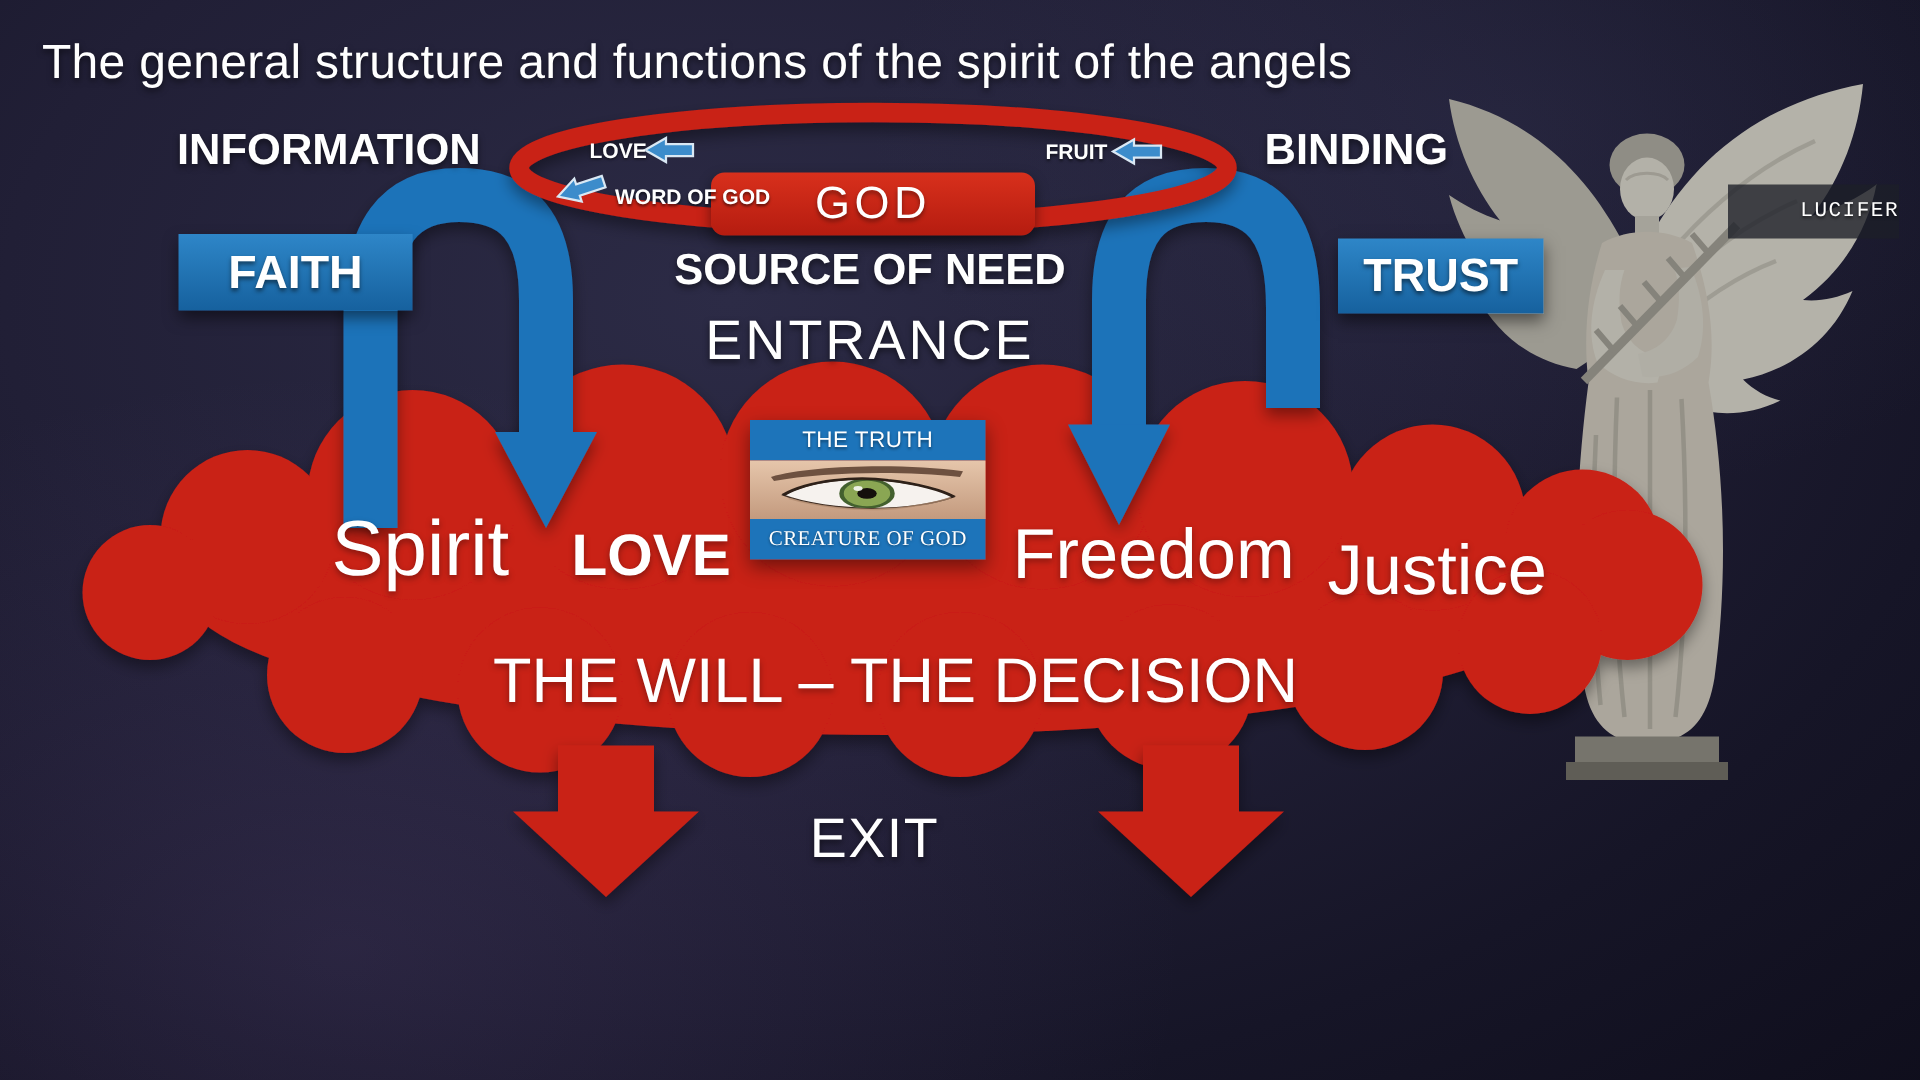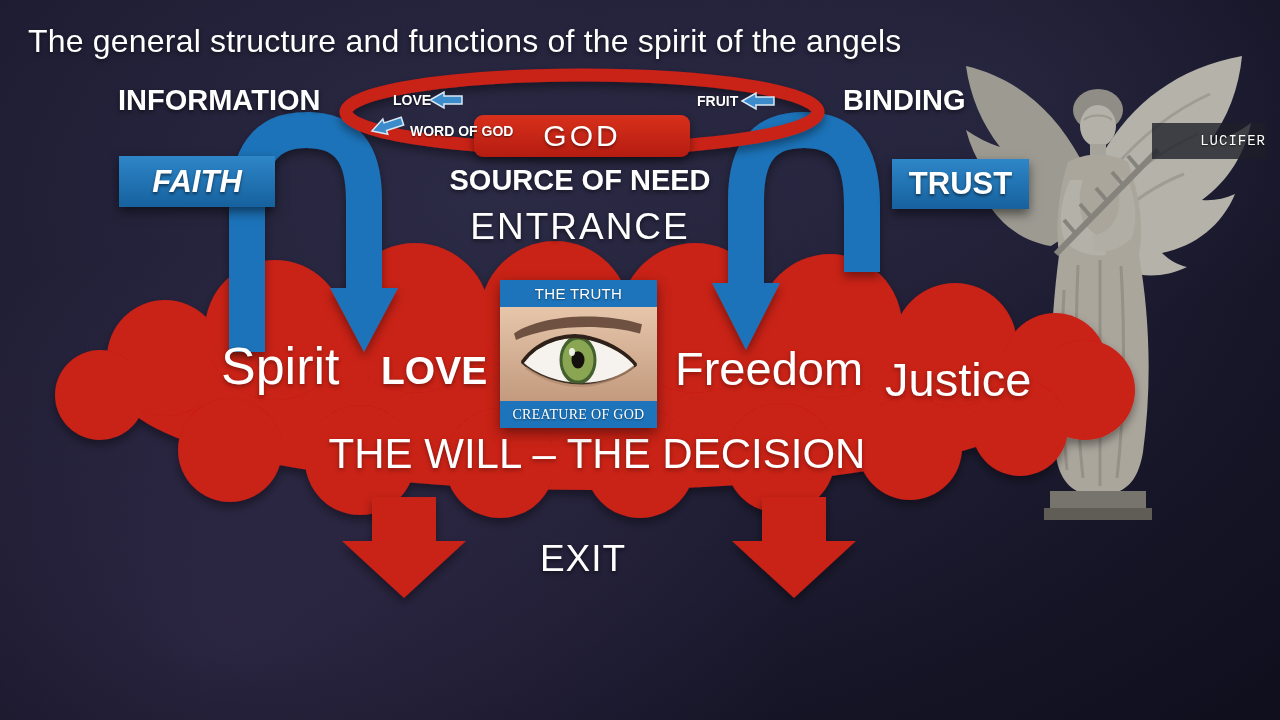--- a/index.html
+++ b/index.html
@@ -25,25 +25,25 @@
     font-size:30px; letter-spacing:3px; box-shadow:0 4px 9px rgba(0,0,0,.45);
     text-shadow:0 2px 3px rgba(0,0,0,.4);
     margin-top:38px;
   }
   .bluebox {
     position:absolute; background:linear-gradient(#2e86c8,#16619e);
     display:flex; align-items:center; justify-content:center;
     font-weight:700; font-size:31px; box-shadow:0 5px 10px rgba(0,0,0,.5);
     text-shadow:0 2px 3px rgba(0,0,0,.5);
   }
-  .faith { left:119px; top:156px; width:156px; height:51px;font-style:italic; }
+  .faith { left:119px; top:156px; width:156px; height:51px; }
   .trust { left:892px; top:159px; width:137px; height:50px; }
   .cloud-word { text-shadow:0 2px 4px rgba(0,0,0,.35); }
   .truth-card {
-    position:absolute; left:500px; top:280px; width:157px; height:148px;
+    position:absolute; left:500px; top:280px; width:157px; height:93px;
     box-shadow:0 5px 12px rgba(0,0,0,.45); display:flex; flex-direction:column;
   }
   .truth-card .bar {
     height:27px; background:#1d74ba; color:#fff; display:flex;
     align-items:center; justify-content:center; font-size:15px; letter-spacing:0.3px;
     text-shadow:0 1px 2px rgba(0,0,0,.45); flex:0 0 auto;
   }
   .truth-card .bar.small { font-size:14px;font-family:Liberation Serif, serif; }
   .eye-wrap { flex:1 1 auto; position:relative; background:#d9b79c; overflow:hidden; }
   .eye-wrap svg { position:absolute; left:0; top:0; width:100%; height:100%; }

